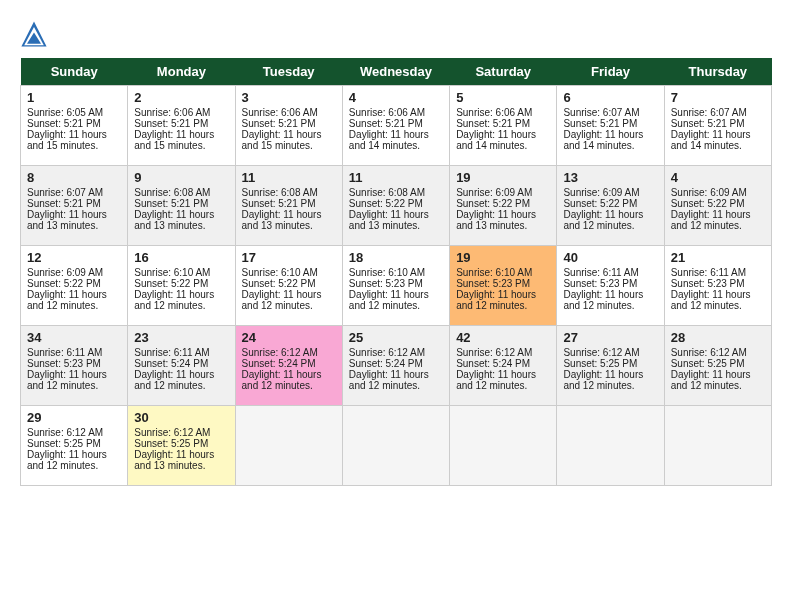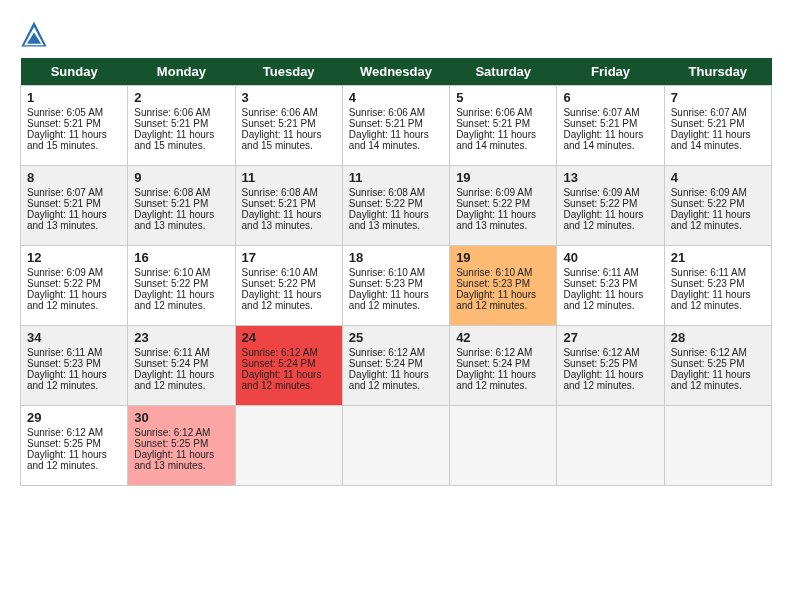--- a/index.html
+++ b/index.html
@@ -244,21 +244,21 @@
           <span style="display: block;">Sunrise: 6:11 AM</span>
           <span style="display: block;">Sunset: 5:23 PM</span>
           <span style="display: block;">Daylight: 11 hours and 12 minutes.</span>
         </td>
         <td style="background: rgb(240, 240, 240);">
           <span class="day-num">23</span>
           <span style="display: block;">Sunrise: 6:11 AM</span>
           <span style="display: block;">Sunset: 5:24 PM</span>
           <span style="display: block;">Daylight: 11 hours and 12 minutes.</span>
         </td>
-        <td style="background: #ef4444;">
+        <td style="background: #f9a8d4;">
           <span class="day-num">24</span>
           <span style="display: block;">Sunrise: 6:12 AM</span>
           <span style="display: block;">Sunset: 5:24 PM</span>
           <span style="display: block;">Daylight: 11 hours and 12 minutes.</span>
         </td>
         <td style="background: rgb(240, 240, 240);">
           <span class="day-num">25</span>
           <span style="display: block;">Sunrise: 6:12 AM</span>
           <span style="display: block;">Sunset: 5:24 PM</span>
           <span style="display: block;">Daylight: 11 hours and 12 minutes.</span>
@@ -282,21 +282,21 @@
           <span style="display: block;">Daylight: 11 hours and 12 minutes.</span>
         </td>
       </tr>
       <tr>
         <td style="background: rgb(255, 255, 255);">
           <span class="day-num">29</span>
           <span style="display: block;">Sunrise: 6:12 AM</span>
           <span style="display: block;">Sunset: 5:25 PM</span>
           <span style="display: block;">Daylight: 11 hours and 12 minutes.</span>
         </td>
-        <td style="background: #fca5a5;">
+        <td style="background: #fef9c3;">
           <span class="day-num">30</span>
           <span style="display: block;">Sunrise: 6:12 AM</span>
           <span style="display: block;">Sunset: 5:25 PM</span>
           <span style="display: block;">Daylight: 11 hours and 13 minutes.</span>
         </td>
         <td class="empty" style="background: rgb(245, 245, 245);"></td>
         <td class="empty" style="background: rgb(245, 245, 245);"></td>
         <td class="empty" style="background: rgb(245, 245, 245);"></td>
         <td class="empty" style="background: rgb(245, 245, 245);"></td>
         <td class="empty" style="background: rgb(245, 245, 245);"></td>

